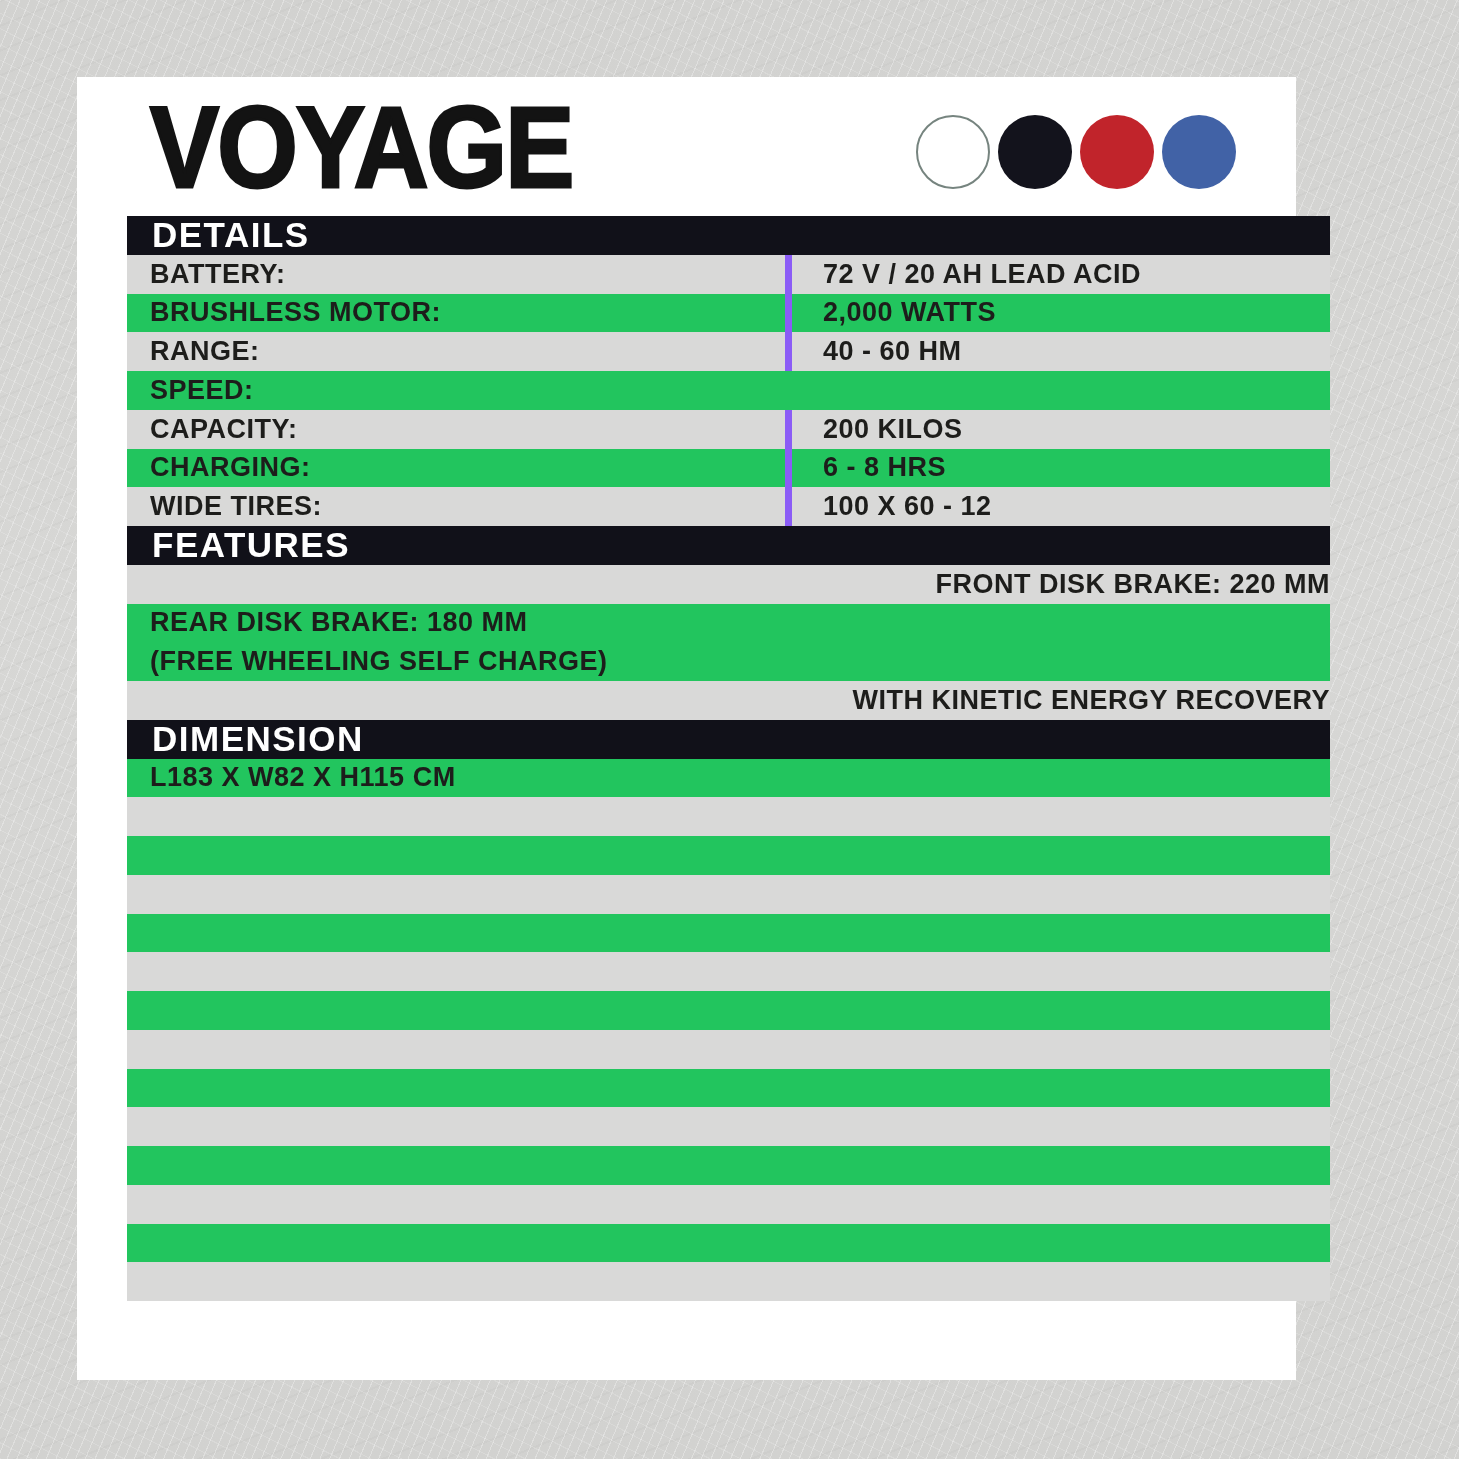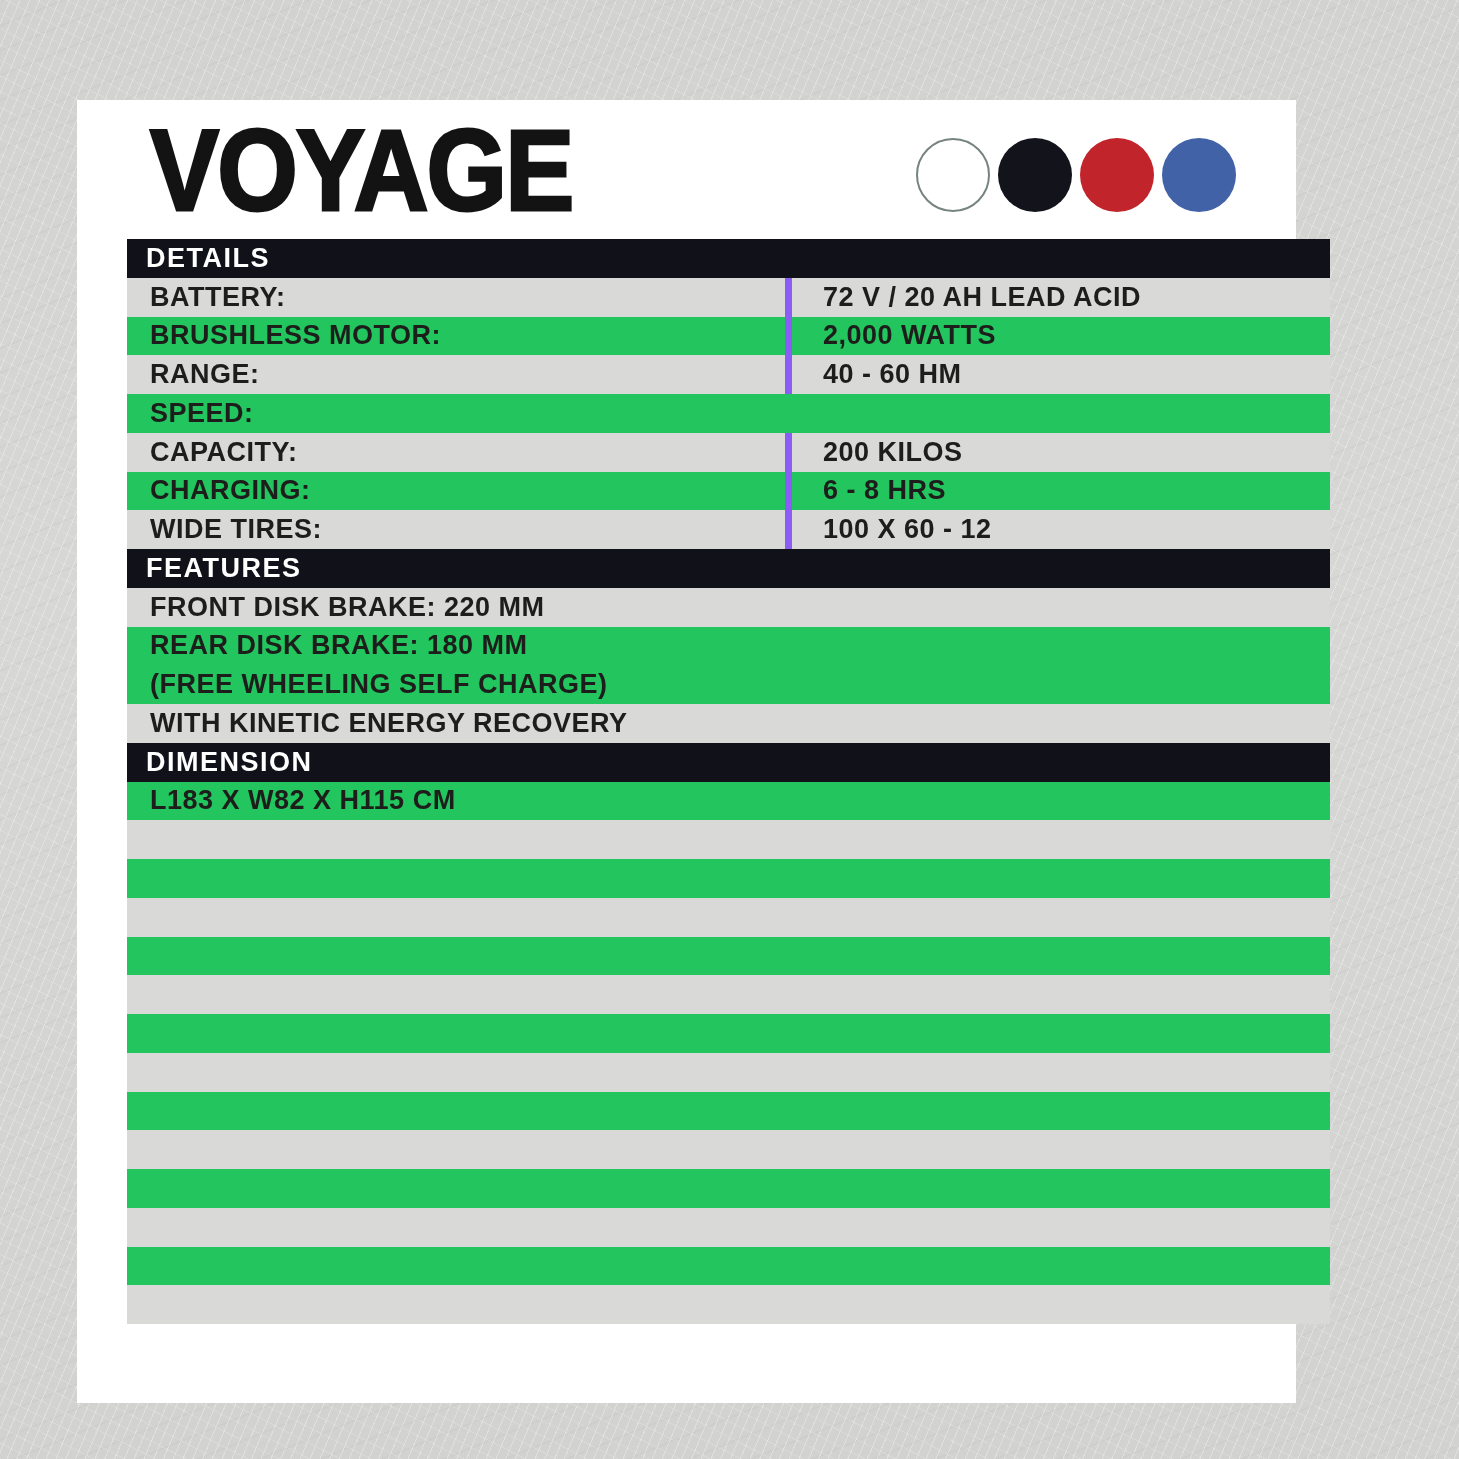--- a/index.html
+++ b/index.html
@@ -9,21 +9,20 @@
     background-color:#d4d4d2;
     background-image:
       repeating-linear-gradient(113deg, rgba(255,255,255,.30) 0 1px, rgba(255,255,255,0) 1px 9px),
       repeating-linear-gradient(27deg,  rgba(255,255,255,.16) 0 1px, rgba(255,255,255,0) 1px 14px),
       repeating-linear-gradient(158deg, rgba(170,170,168,.10) 0 2px, rgba(170,170,168,0) 2px 23px),
       linear-gradient(180deg,#d2d2d0,#d7d7d5 40%,#d2d2d0);
   }
   .card{
     position:absolute;left:77px;top:77px;width:1219px;height:1303px;
     background:#ffffff;
-    margin-top:23px;
   }
   
   .title{
     position:absolute;left:73px;top:10px;
     font-size:115px;font-weight:bold;line-height:1.05;
     color:#131313;letter-spacing:-2px;
     -webkit-text-stroke:3px #131313;
     transform:scaleX(0.9);transform-origin:left center;
     white-space:nowrap;
   }
@@ -32,25 +31,25 @@
     position:absolute;top:38px;right:60px;
     display:flex;gap:8px;
   }
   .swatch{width:74px;height:74px;border-radius:50%;box-sizing:border-box;}
   
   .table{
     position:absolute;left:50px;top:139px;width:1203px;
     font-size:27px;font-weight:bold;color:#1d1d1b;letter-spacing:0.5px;
   }
   .row{height:38.75px;display:flex;align-items:center;box-sizing:border-box;}
-  .row.gray{background:#d9d9d8;}
+  .row.gray{background:#d9d9d8;justify-content:flex-end;}
   .row.white{background:#22c55e;}
   .bar{
     height:38.75px;display:flex;align-items:center;background:#111119;
-    color:#ffffff;padding-left:19px;letter-spacing:1.5px;font-size:27px;
+    color:#ffffff;padding-left:25px;letter-spacing:1.5px;font-size:35px;
   }
   .spec-label{
     width:658px;box-sizing:border-box;padding-left:23px;flex:0 0 658px;
     align-self:stretch;display:flex;align-items:center;
   }
   .spec-value{
     flex:1;align-self:stretch;display:flex;align-items:center;
     border-left:7px solid #8b5cf6;padding-left:31px;box-sizing:border-box;
   }
   .feature-label, .dim-label{padding-left:23px;}

